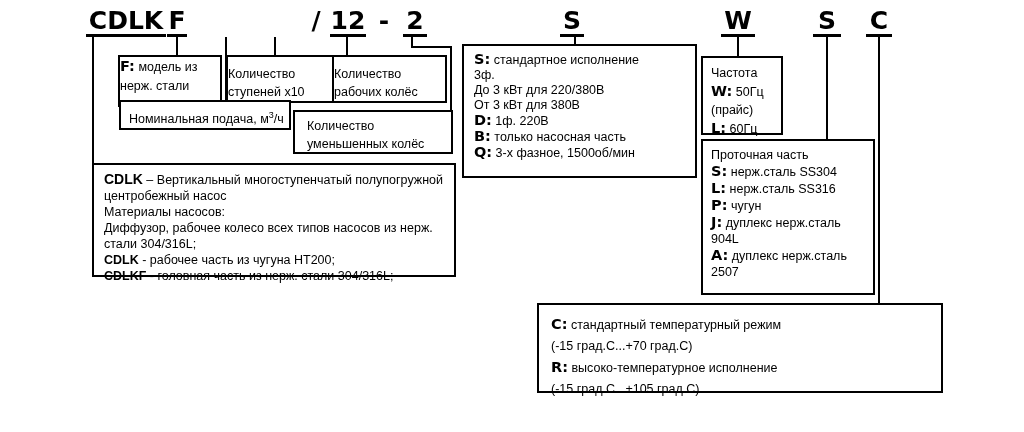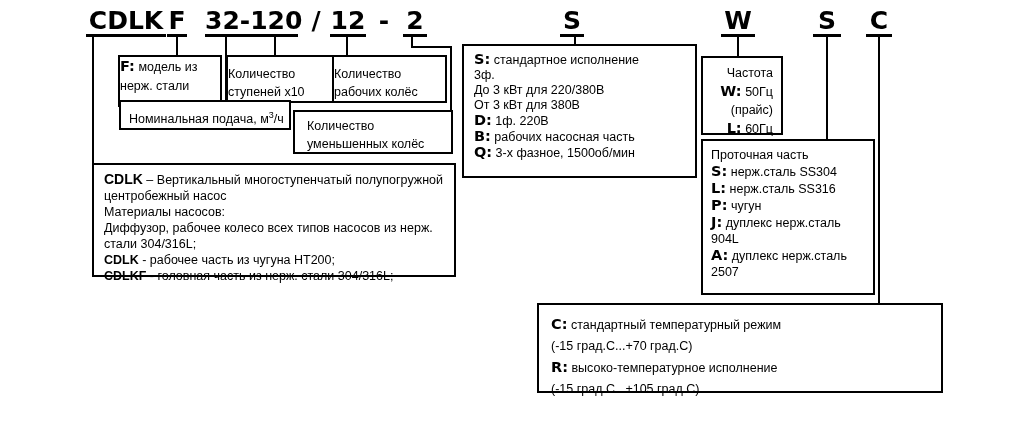--- a/index.html
+++ b/index.html
@@ -31,21 +31,20 @@
   .mt{margin-top:6px;}
   .mt2{margin-top:5px;}
 </style>
 </head>
 <body>
 
 <div class="canvas">
 
   <div class="seg u" style="left:86px;width:80px;">CDLK</div>
   <div class="seg u" style="left:167px;width:20px;">F</div>
-  <div class="seg u" style="left:205px;width:93px;">32-120</div>
   <div class="seg" style="left:308px;width:16px;">/</div>
   <div class="seg u" style="left:330px;width:36px;">12</div>
   <div class="seg" style="left:376px;width:16px;">-</div>
   <div class="seg u" style="left:403px;width:24px;">2</div>
   <div class="seg u" style="left:560px;width:24px;">S</div>
   <div class="seg u" style="left:721px;width:34px;">W</div>
   <div class="seg u" style="left:813px;width:28px;">S</div>
   <div class="seg u" style="left:866px;width:26px;">C</div>
 
   <div class="vline" style="left:92px;top:37px;height:126px;"></div>
@@ -94,26 +93,26 @@
     </div>
   </div>
 
   <div class="box" style="left:462px;top:44px;width:235px;height:134px;">
     <div style="padding:6px 10px;">
       <p><span class="pfx">S:</span> <span>стандартное исполнение</span></p>
       <p class="sub">3ф.</p>
       <p class="sub">До 3 кВт для 220/380В</p>
       <p class="sub">От 3 кВт для 380В</p>
       <p class="mt"><span class="pfx">D:</span> <span>1ф. 220В</span></p>
-      <p class="mt"><span class="pfx">B:</span> <span>рабочих насосная часть</span></p>
+      <p class="mt"><span class="pfx">B:</span> <span>только насосная часть</span></p>
       <p class="mt"><span class="pfx">Q:</span> <span>3-х фазное, 1500об/мин</span></p>
     </div>
   </div>
 
-  <div class="box" style="left:701px;top:56px;width:82px;height:79px;text-align:right;">
+  <div class="box" style="left:701px;top:56px;width:82px;height:79px;">
     <div style="padding:6px 8px;line-height:18px;">
       <p>Частота</p>
       <p><span class="pfx">W:</span> <span>50Гц</span></p>
       <p>(прайс)</p>
       <p><span class="pfx">L:</span> <span>60Гц</span></p>
     </div>
   </div>
 
   <div class="box" style="left:701px;top:139px;width:174px;height:156px;border-width:2.5px;">
     <div style="padding:6px 8px;line-height:16px;">

